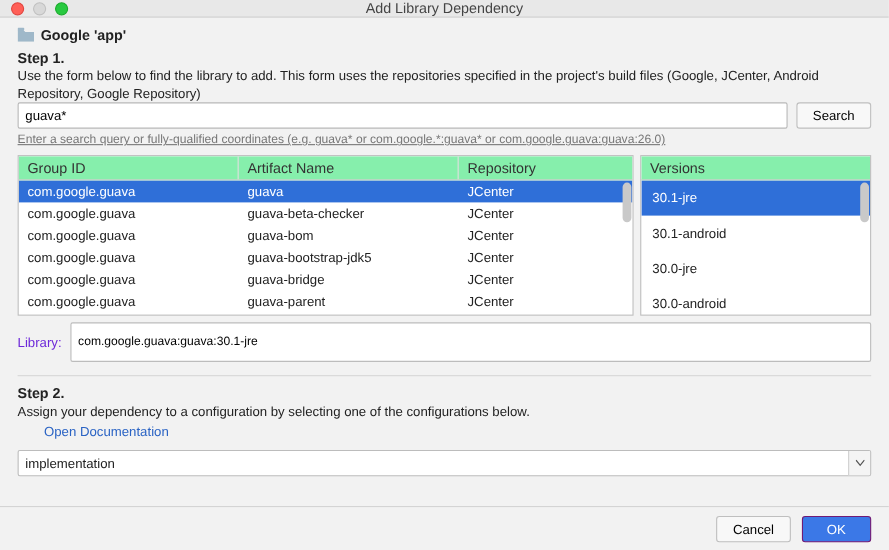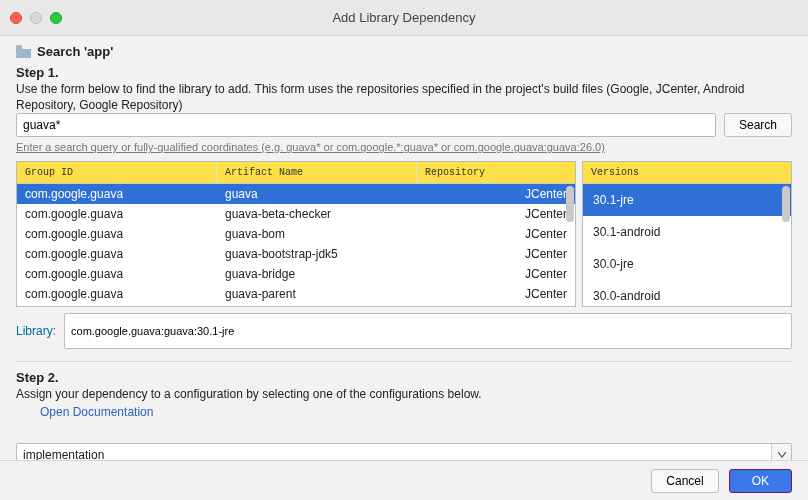--- a/index.html
+++ b/index.html
@@ -6,21 +6,21 @@
   body {
     font-family: -apple-system, "Helvetica Neue", Arial, sans-serif;
     font-size: 12px;
     background: #f2f2f2;
     color: #222;
     width: 808px;
     height: 500px;
     overflow: hidden;
   }
   .titlebar {
-    height: 36px;
+    height: 16px;
     background: #e8e8e8;
     border-bottom: 1px solid #d0d0d0;
     display: flex;
     align-items: center;
     position: relative;
   }
   .traffic-lights {
     display: flex;
     gap: 8px;
     padding-left: 10px;
@@ -93,27 +93,26 @@
   .table-left-wrap, .table-right-wrap {
     position: relative;
     border: 1px solid #bcbcbc;
     background: #fff;
     overflow: hidden;
   }
   .table-left-wrap { flex: 0 0 560px; }
   .table-right-wrap { flex: 1; }
   .thead {
     display: flex;
-    background: #fde047;
+    background: #86efac;
     border-bottom: 1px solid #cfcfcf;
     height: 22px;
     align-items: center;
-    font-size: 10px;
+    font-size: 13px;
     color: #333;
-    font-family: Liberation Mono, monospace;
   }
   .th {
     padding: 0 8px;
     border-right: 1px solid #e0e0e0;
     height: 100%;
     display: flex;
     align-items: center;
   }
   .col-group { width: 200px; }
   .col-artifact { width: 200px; }
@@ -122,46 +121,46 @@
   .trow {
     display: flex;
     height: 20px;
     align-items: center;
     font-size: 12px;
   }
   .trow.selected { background: #2f6fd8; color: #fff; }
   .td { padding: 0 8px; overflow: hidden; text-overflow: ellipsis; white-space: nowrap; }
   .td-group { width: 200px; }
   .td-artifact { width: 200px; }
-  .td-repo { flex:1;text-align:right; }
+  .td-repo { flex:1; }
   .vrow {
     height: 20px;
     display:flex; align-items:center;
     padding: 16px 10px;
     font-size: 12px;
   }
   .vrow.selected { background:#2f6fd8; color:#fff; }
   .scroll-ghost {
     position:absolute; right:1px; top:24px; width:8px; height:36px;
     background: #c9c9c9; border-radius:4px;
   }
   .library-row {
     display:flex; align-items:center; gap:8px;
     margin-top:6px;
   }
-  .library-label { font-size:12px; color:#0369a1; }
+  .library-label { font-size:12px; color:#6d28d9; }
   .library-input {
     flex:1; height:36px;
     border:1px solid #bcbcbc; background:#fff;
     padding:2px 6px; font-size:11px;
     border-radius:2px;
   }
   .divider { height:1px; background:#d8d8d8; margin:12px 0 8px 0; }
   .link { color:#2a63c4; font-size:12px; cursor:pointer; margin-top:2px;margin-left:24px; }
-  .config-row { margin-top:24px; }
+  .config-row { margin-top:10px; }
   .select-wrap {
     position:relative; width:100%;
   }
   .select {
     width:100%; height:24px;
     border:1px solid #bcbcbc; background:#fff;
     padding:2px 6px; font-size:12px;
     display:flex; align-items:center;
     border-radius:2px;
   }
@@ -193,21 +192,21 @@
 
 <div class="content">
 
   <div class="module-row">
     <span class="folder-icon">
       <svg width="15" height="13" viewBox="0 0 15 13">
           <path d="M0 2 h5 l2 2 h8 v9 h-15 z" fill="#9fb8c9"></path>
           <rect x="0" y="0" width="6" height="3" rx="1" fill="#9fb8c9"></rect>
         </svg>
     </span>
-    <span class="module-label">Search 'app'</span>
+    <span class="module-label">Google 'app'</span>
   </div>
 
   <div class="step-title">Step 1.</div>
   <div class="step-desc">Use the form below to find the library to add. This form uses the repositories specified in the project's build files (Google, JCenter, Android Repository, Google Repository)</div>
 
   <div class="search-row">
     <input class="text-input" value="guava*" style="">
     <button class="btn">Search</button>
   </div>
   <div class="hint">Enter a search query or fully-qualified coordinates (e.g. guava* or com.google.*:guava* or com.google.guava:guava:26.0)</div>

